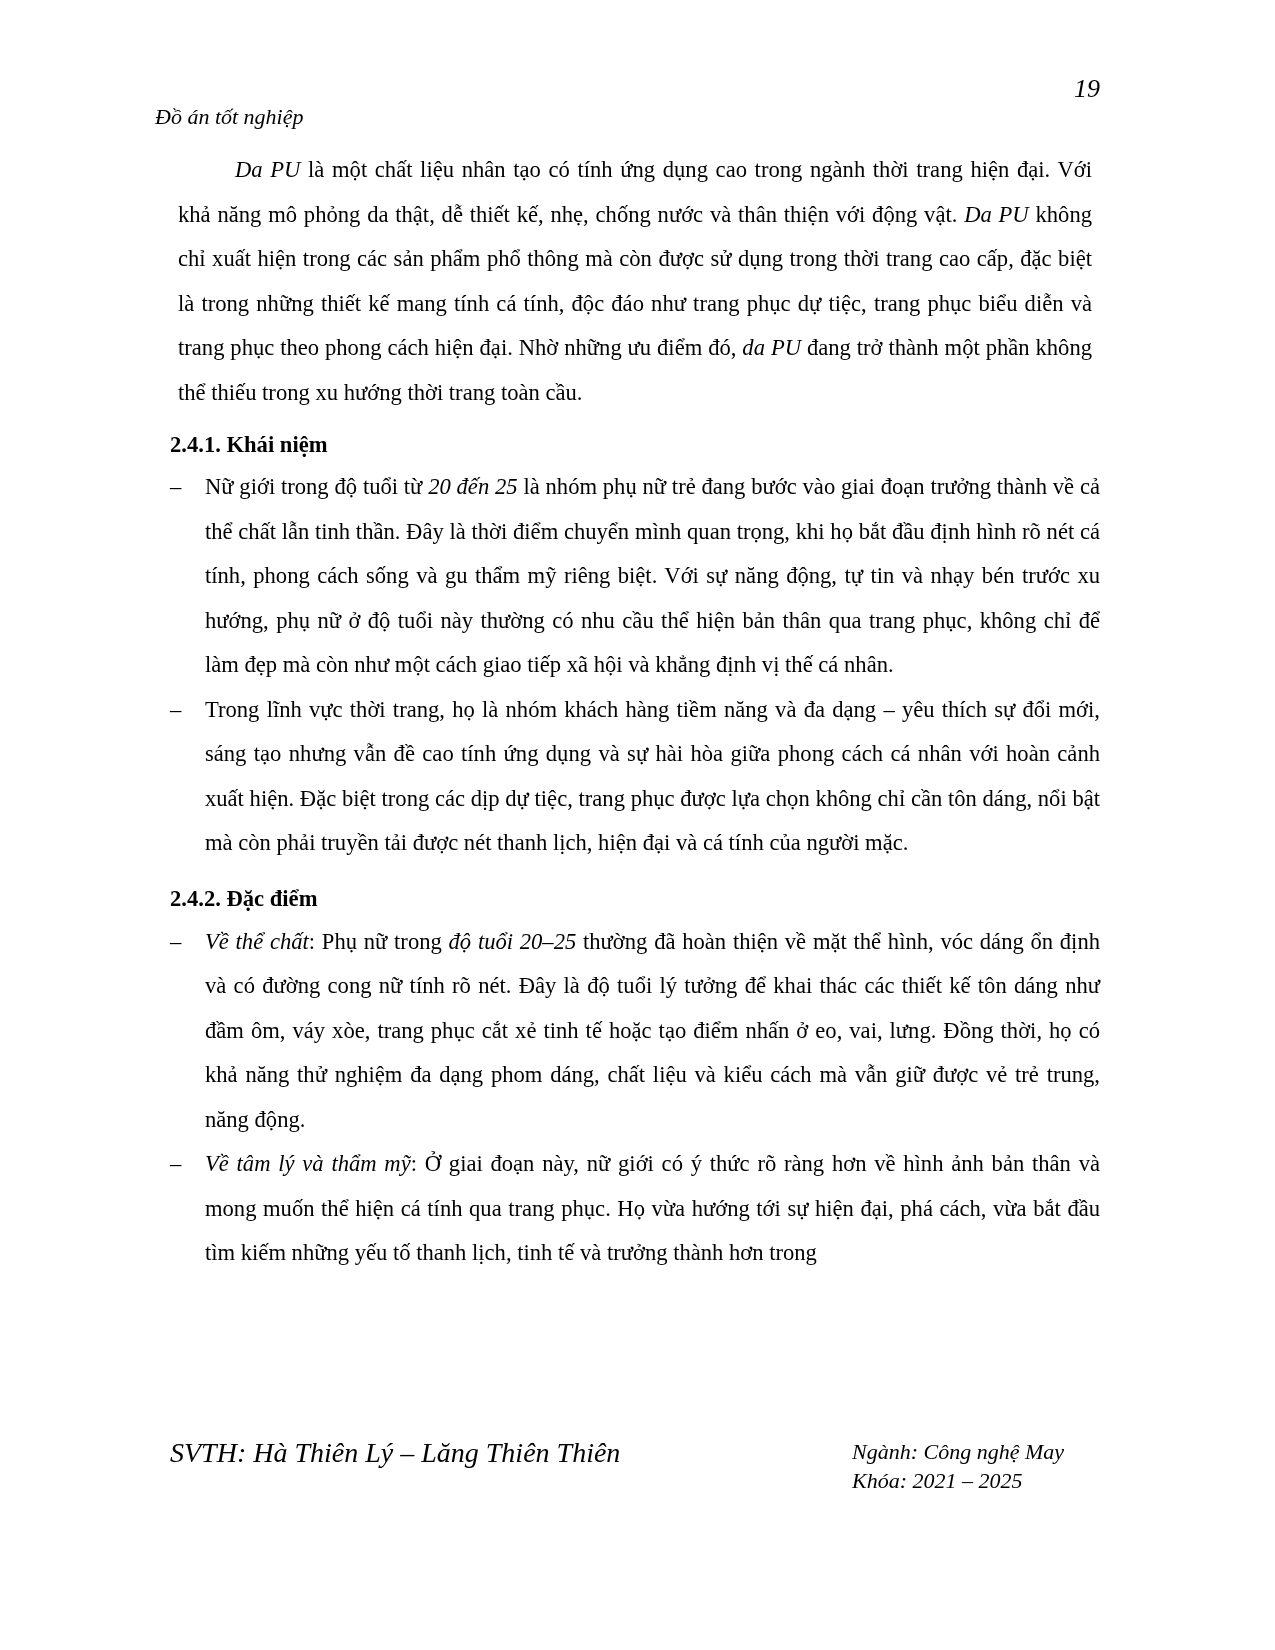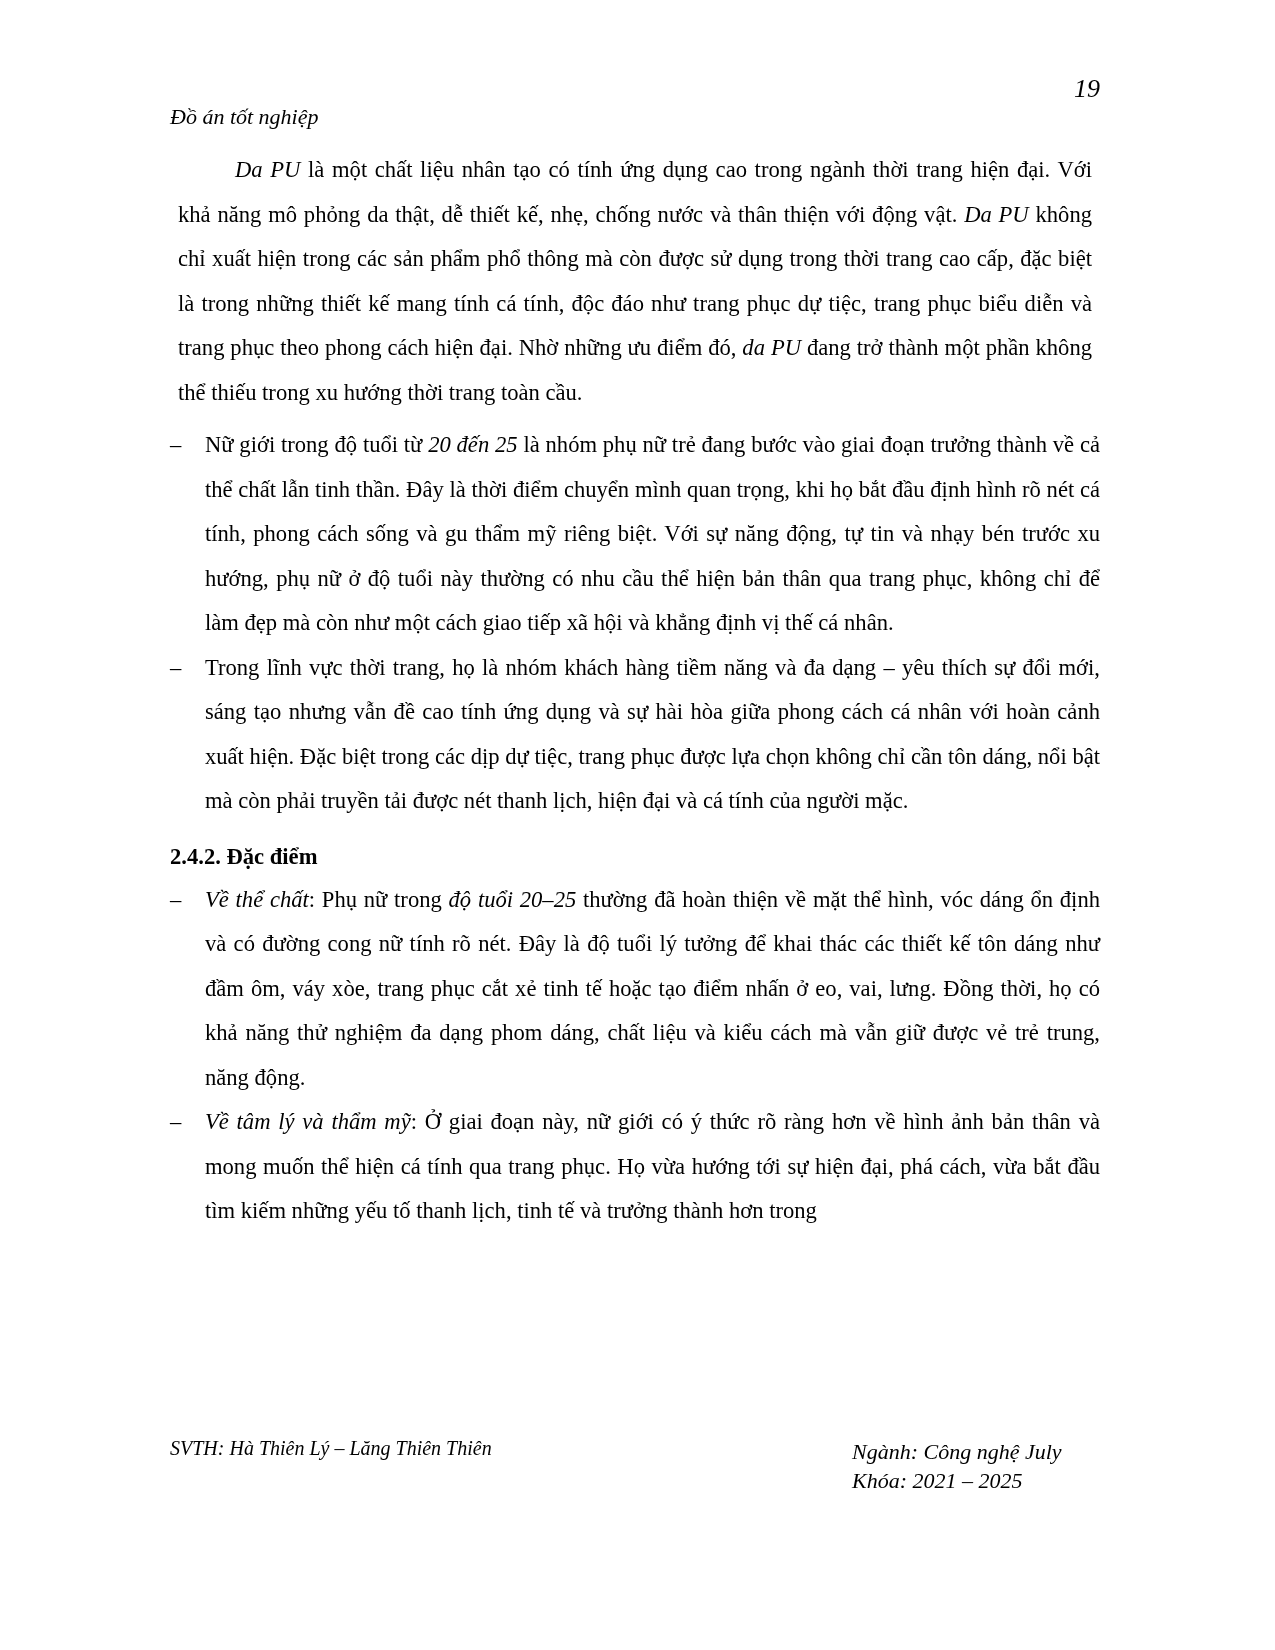--- a/index.html
+++ b/index.html
@@ -18,21 +18,21 @@
     .page-number {
       position: absolute;
       top: 74px;
       left: 1074px;
       font-size: 26px;
       font-style: italic;
     }
     .running-header {
       position: absolute;
       top: 104px;
-      left: 170px;
+      left: 155px;
       font-size: 22px;
       font-style: italic;
     }
     .content {
       position: absolute;
       top: 140px;
       left: 170px;
       width: 930px;
       font-size: 22.6px;
       line-height: 44.5px;
@@ -58,21 +58,21 @@
     }
     .bullet .dash {
       position: absolute;
       left: 0;
       top: 0;
     }
     .footer-left {
       position: absolute;
       top: 1437px;
       left: 170px;
-      font-size: 20px;
+      font-size: 28px;
       font-style: italic;
       text-align: right;
     }
     .footer-right {
       position: absolute;
       top: 1437px;
       left: 852px;
       font-size: 22px;
       font-style: italic;
       line-height: 29px;
@@ -83,20 +83,21 @@
 </head>
 <body>
 
 <div class="page-number">19</div>
 <div class="running-header">Đồ án tốt nghiệp</div>
 
 <div class="content">
   <p class="para"><i>Da PU</i><span> là một chất liệu nhân tạo có tính ứng dụng cao trong ngành thời trang hiện đại. Với khả năng mô phỏng da thật, dễ thiết kế, nhẹ, chống nước và thân thiện với động vật. </span><i>Da PU</i><span> không chỉ xuất hiện trong các sản phẩm phổ thông mà còn được sử dụng trong thời trang cao cấp, đặc biệt là trong những thiết kế mang tính cá tính, độc đáo như trang phục dự tiệc, trang phục biểu diễn và trang phục theo phong cách hiện đại. Nhờ những ưu điểm đó, </span><i>da PU</i><span> đang trở thành một phần không thể thiếu trong xu hướng thời trang toàn cầu.</span></p>
 
 
+  <h3 class="heading h-241">2.4.1. Khái niệm</h3>
 
   <p class="bullet">
     <span class="dash">–</span>
     <span><span>Nữ giới trong độ tuổi từ </span><i>20 đến 25</i><span> là nhóm phụ nữ trẻ đang bước vào giai đoạn trưởng thành về cả thể chất lẫn tinh thần. Đây là thời điểm chuyển mình quan trọng, khi họ bắt đầu định hình rõ nét cá tính, phong cách sống và gu thẩm mỹ riêng biệt. Với sự năng động, tự tin và nhạy bén trước xu hướng, phụ nữ ở độ tuổi này thường có nhu cầu thể hiện bản thân qua trang phục, không chỉ để làm đẹp mà còn như một cách giao tiếp xã hội và khẳng định vị thế cá nhân.</span></span>
   </p>
   <p class="bullet">
     <span class="dash">–</span>
     <span><span>Trong lĩnh vực thời trang, họ là nhóm khách hàng tiềm năng và đa dạng – yêu thích sự đổi mới, sáng tạo nhưng vẫn đề cao tính ứng dụng và sự hài hòa giữa phong cách cá nhân với hoàn cảnh xuất hiện. Đặc biệt trong các dịp dự tiệc, trang phục được lựa chọn không chỉ cần tôn dáng, nổi bật mà còn phải truyền tải được nét thanh lịch, hiện đại và cá tính của người mặc.</span></span>
   </p>
 
@@ -107,15 +108,15 @@
     <span><i>Về thể chất</i><span>: Phụ nữ trong </span><i>độ tuổi 20–25</i><span> thường đã hoàn thiện về mặt thể hình, vóc dáng ổn định và có đường cong nữ tính rõ nét. Đây là độ tuổi lý tưởng để khai thác các thiết kế tôn dáng như đầm ôm, váy xòe, trang phục cắt xẻ tinh tế hoặc tạo điểm nhấn ở eo, vai, lưng. Đồng thời, họ có khả năng thử nghiệm đa dạng phom dáng, chất liệu và kiểu cách mà vẫn giữ được vẻ trẻ trung, năng động.</span></span>
   </p>
   <p class="bullet">
     <span class="dash">–</span>
     <span><i>Về tâm lý và thẩm mỹ</i><span>: Ở giai đoạn này, nữ giới có ý thức rõ ràng hơn về hình ảnh bản thân và mong muốn thể hiện cá tính qua trang phục. Họ vừa hướng tới sự hiện đại, phá cách, vừa bắt đầu tìm kiếm những yếu tố thanh lịch, tinh tế và trưởng thành hơn trong</span></span>
   </p>
 </div>
 
 <div class="footer-left">SVTH: Hà Thiên Lý – Lăng Thiên Thiên</div>
 <div class="footer-right">
-  <div>Ngành: Công nghệ July</div>
+  <div>Ngành: Công nghệ May</div>
   <div>Khóa: 2021 – 2025</div>
 </div>
 
 </body></html>

